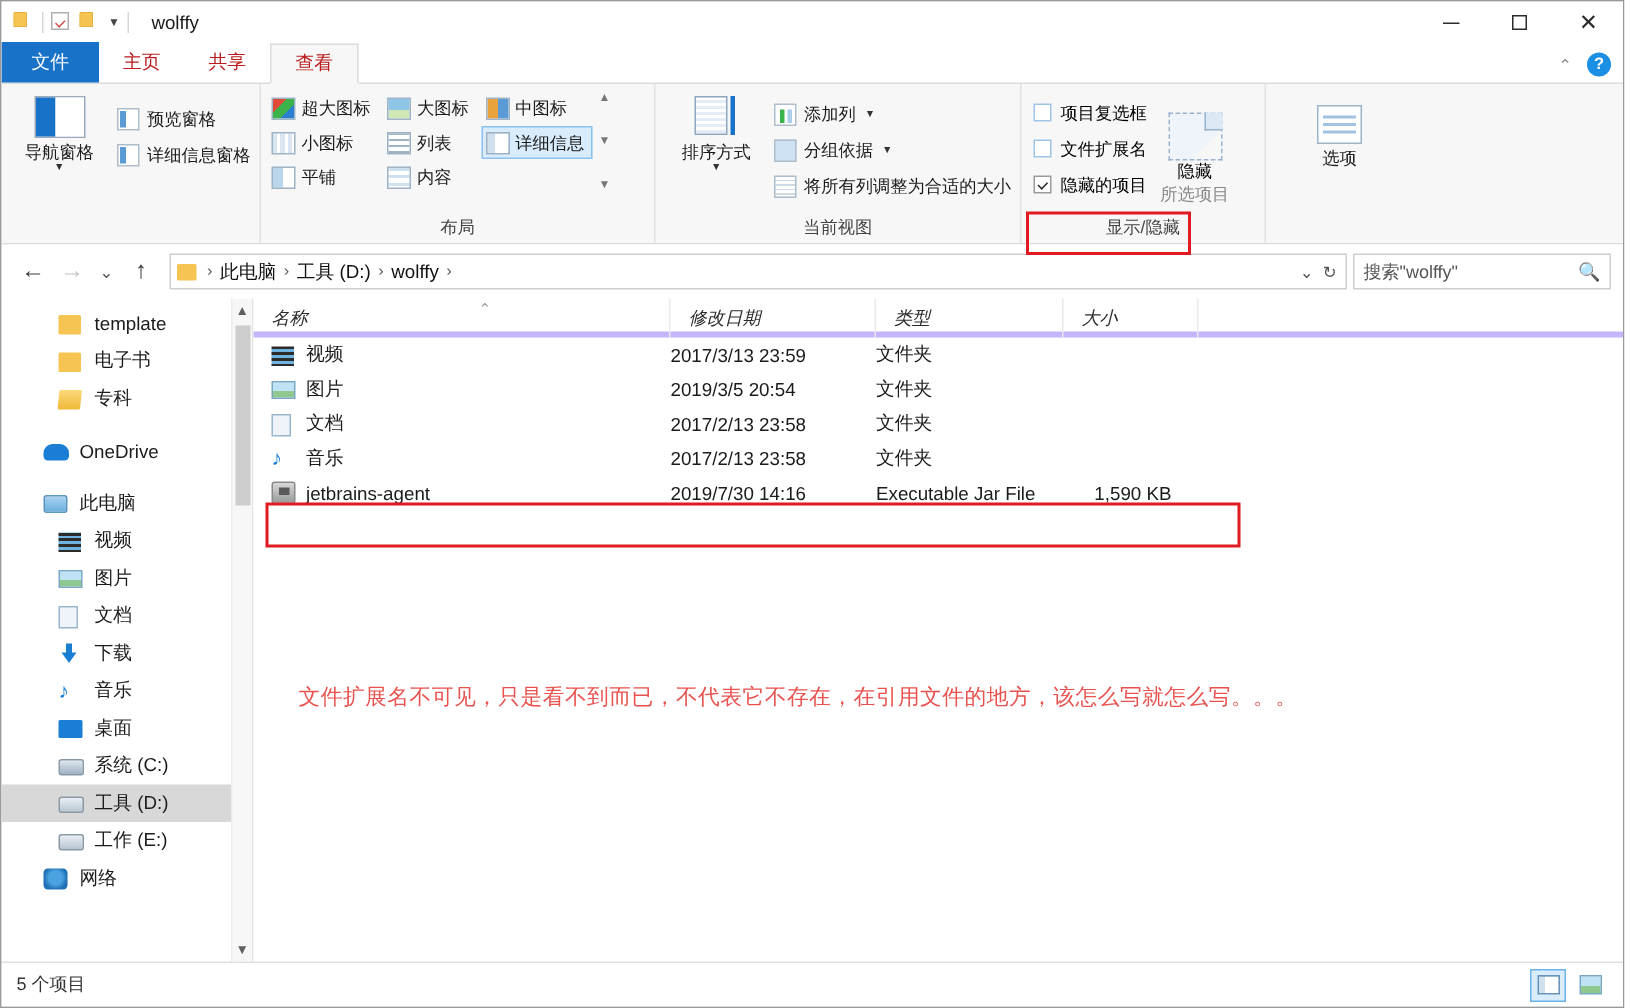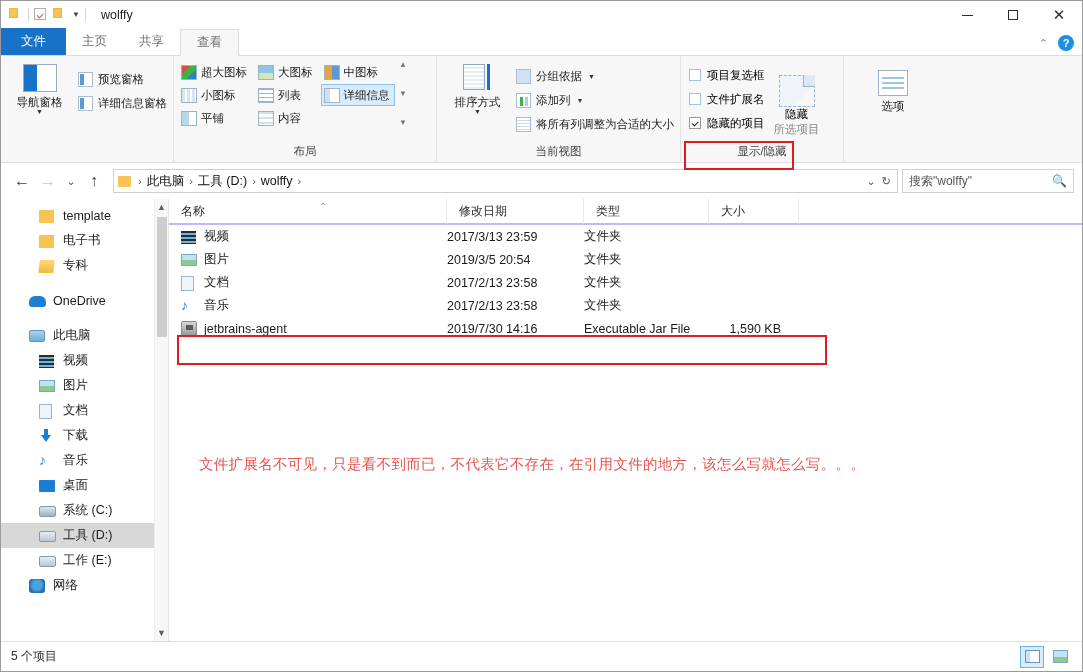--- a/index.html
+++ b/index.html
@@ -57,21 +57,21 @@
 
   
   .tabstrip {
     position:absolute; left:0; top:28px; width:1081px; height:27px;
     background:#fff;
     border-bottom:1px solid #dcdcdc;
     display:flex; align-items:flex-end;
   }
   .tab {
     height:27px; padding:0 16px; display:flex; align-items:center;
-    font-size:12.5px; color:#737373; cursor:default;
+    font-size:12.5px; color:#b91c1c; cursor:default;
   }
   .tab.file { background:#1872c8; color:#fff; font-weight:400; padding:0 20px; }
   .tab.active {
     background:#f7f7f7; border:1px solid #dcdcdc; border-bottom:1px solid #f7f7f7;
     position:relative; z-index:3; margin-bottom:-1px;
   }
   .tab-right { position:absolute; right:8px; bottom:4px; display:flex; align-items:center; gap:10px;}
   .caret-up { color:#8a8a8a; font-size:11px; }
   .help-circle {
     width:16px; height:16px; border-radius:50%; background:#1a8fe3; color:#fff;
@@ -238,22 +238,22 @@
   .ic-net { width:16px; height:14px; background:radial-gradient(circle at 50% 45%,#4aa3e0 40%,#1f6fb5 70%); border-radius:3px; margin-top:1px;}
 
   .sb-scroll { position:absolute; right:0; top:0; width:14px; height:442px; background:#f7f7f7; border-left:1px solid #ececec;}
   .sb-arrow { height:16px; display:flex; align-items:center; justify-content:center; font-size:9px; color:#606060; }
   .sb-arrow.bottom { position:absolute; bottom:0; left:0; right:0; }
   .sb-thumb { position:absolute; left:2px; top:18px; width:10px; height:120px; background:#cdcdcd; }
 
   
   .filelist { flex:1; position:relative; background:#fff; }
   .colhead {
-    height:26px; display:flex; align-items:center; border-bottom:2px solid #c4b5fd;
-    font-size:12px; color:#2b2b2b; position:relative;
+    height:26px; display:flex; border-bottom:4px solid #c4b5fd;
+    font-size:12px; color:#2b2b2b; position:relative;font-style:italic;
   }
   .colhead .ch { padding-left:12px; height:26px; display:flex; align-items:center;
      border-right:1px solid #eaeaea; }
   .sortmark { position:absolute; top:2px; left:150px; font-size:10px; color:#999; }
   .c-name { width:278px; }
   .c-date { width:137px; }
   .c-type { width:125px; }
   .c-size { width:90px; }
 
   .frow { height:23px; display:flex; align-items:center; font-size:12.5px; color:#1b1b1b; }
@@ -417,27 +417,27 @@
             <span class="sort-ico">
                 <span class="sort-grid"></span>
                 <span class="sort-bar"></span>
               </span>
           </span>
           <span class="lbl">排序方式</span>
           <span class="dd">▼</span>
         </div>
         <div style="margin-left:4px;margin-top:3px">
           <div class="smallrow">
+            <span class="sq-ico greenbar"></span>
+            <span class="lbl">添加列</span>
+            <span class="ddarrow">▼</span>
+          </div>
+          <div class="smallrow">
             <span class="sq-ico blue"></span>
             <span class="lbl">分组依据</span>
-            <span class="ddarrow">▼</span>
-          </div>
-          <div class="smallrow">
-            <span class="sq-ico greenbar"></span>
-            <span class="lbl">添加列</span>
             <span class="ddarrow">▼</span>
           </div>
           <div class="smallrow">
             <span class="sq-ico rows"></span>
             <span class="lbl">将所有列调整为合适的大小</span>
           </div>
         </div>
       </div>
       <div class="rgroup-label">当前视图</div>
     </div>

